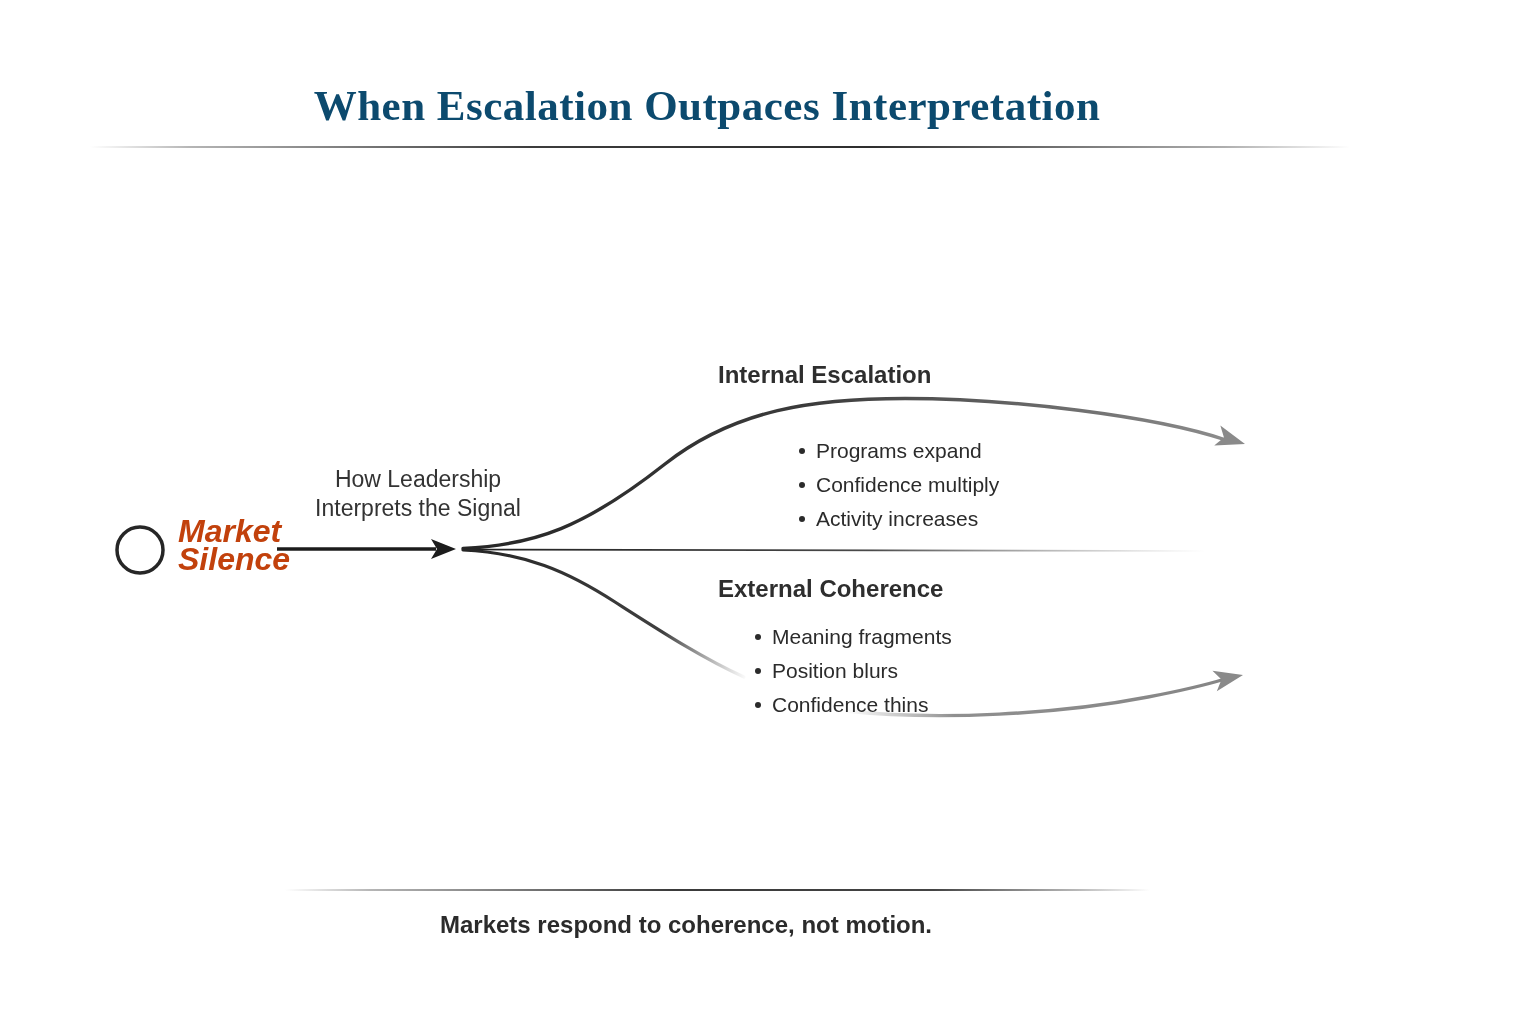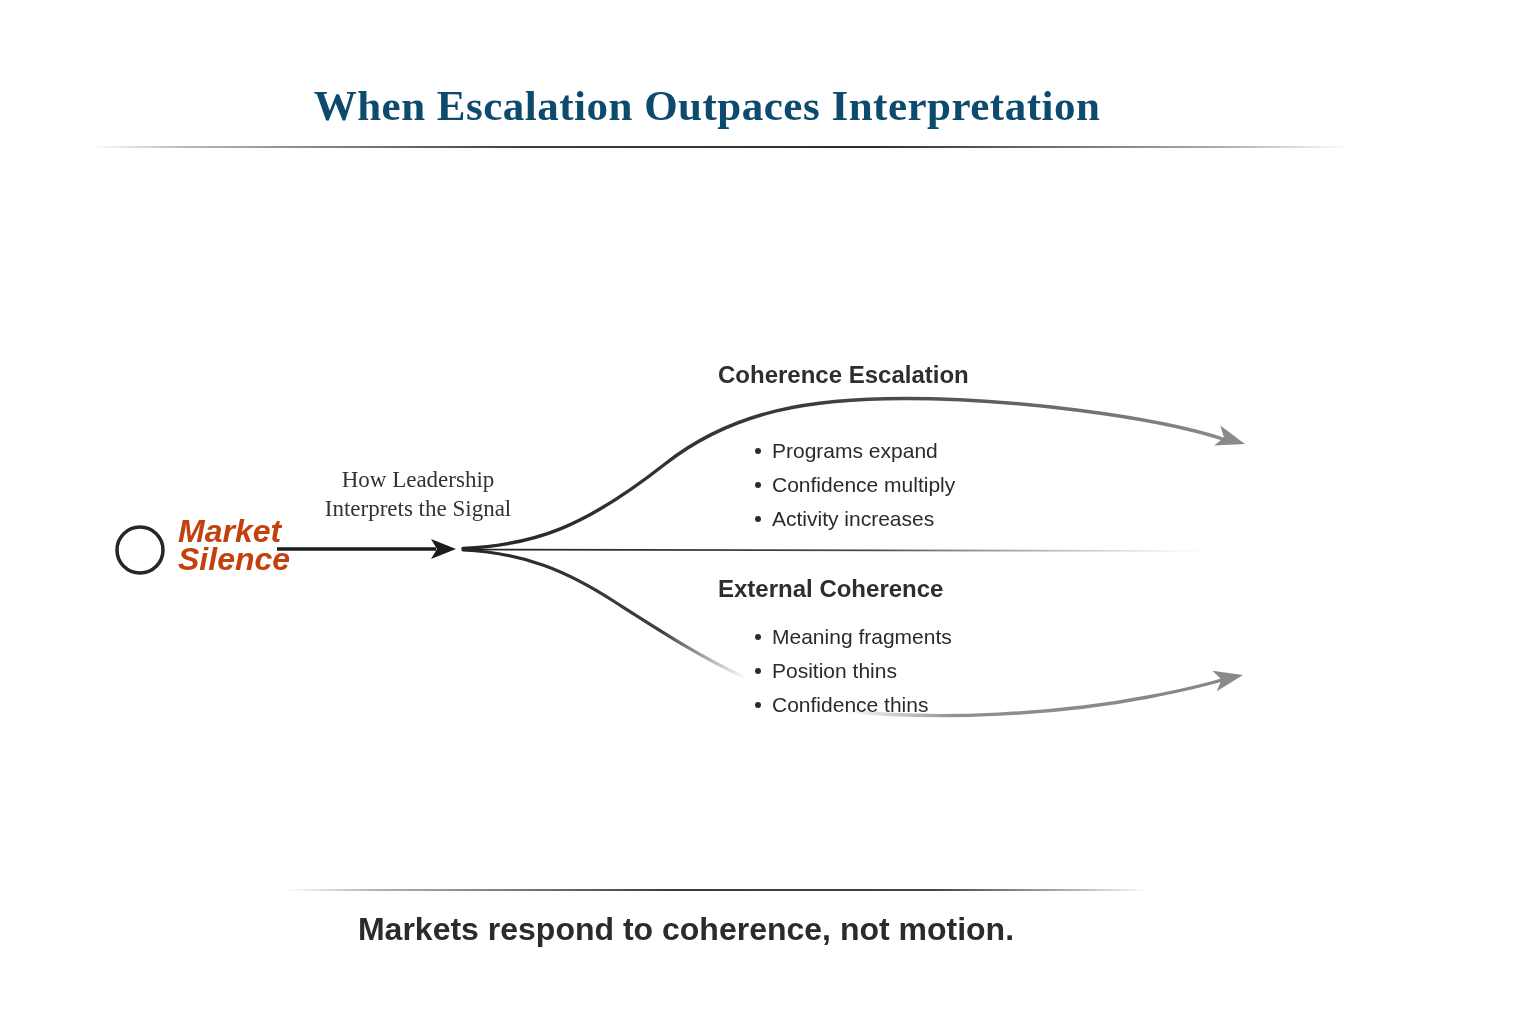--- a/index.html
+++ b/index.html
@@ -32,45 +32,45 @@
 
   svg.diagram{top:0;left:0;}
 
   .node-label{
     top:517px;left:178px;
     font-size:32px;line-height:28px;font-weight:700;color:#c2410c;font-style:italic;
   }
   .signal-label{
     top:465px;left:418px;transform:translateX(-50%);
     font-size:23px;line-height:29px;color:#333333;
-    text-align:center;white-space:nowrap;font-family:Liberation Serif, serif;
+    text-align:center;white-space:nowrap;
   }
   .branch-heading{
     left:718px;font-size:24px;font-weight:700;color:#2e2e2e;white-space:nowrap;
   }
   .branch-heading.internal{top:361px;}
   .branch-heading.external{top:575px;text-align:center;}
 
   ul.bullets{
     left:772px;margin:0;padding:0;list-style:none;
     font-size:21px;color:#2b2b2b;
   }
-  ul.bullets.internal{top:434px;}
+  ul.bullets.internal{top:434px;margin-left:44px;}
   ul.bullets.external{top:620px;}
   ul.bullets li{
     position:relative;line-height:34px;white-space:nowrap;
   }
   ul.bullets li::before{
     content:"";position:absolute;left:-17px;top:14px;
     width:6px;height:6px;border-radius:50%;background:#2b2b2b;
   }
 
   .caption{
     top:911px;left:686px;transform:translateX(-50%);
-    font-size:32px;font-weight:700;color:#2b2b2b;white-space:nowrap;
+    font-size:24px;font-weight:700;color:#2b2b2b;white-space:nowrap;
   }
 </style>
 </head>
 <body>
 
 <div class="abs page-title">When Escalation Outpaces Interpretation</div>
 <div class="abs divider top"></div>
 
 <svg class="abs diagram" width="1536" height="1024" viewBox="0 0 1536 1024">
   <defs>
@@ -114,28 +114,28 @@
 <div class="abs node-label">
   <div>Market</div>
   <div>Silence</div>
 </div>
 
 <div class="abs signal-label">
   <div>How Leadership</div>
   <div>Interprets the Signal</div>
 </div>
 
-<div class="abs branch-heading internal">Coherence Escalation</div>
+<div class="abs branch-heading internal">Internal Escalation</div>
 <ul class="abs bullets internal">
   <li>Programs expand</li>
   <li>Confidence multiply</li>
   <li>Activity increases</li>
 </ul>
 
 <div class="abs branch-heading external">External Coherence</div>
 <ul class="abs bullets external">
   <li>Meaning fragments</li>
-  <li>Position thins</li>
+  <li>Position blurs</li>
   <li>Confidence thins</li>
 </ul>
 
 <div class="abs divider bottom"></div>
 <div class="abs caption">Markets respond to coherence, not motion.</div>
 
 </body></html>

